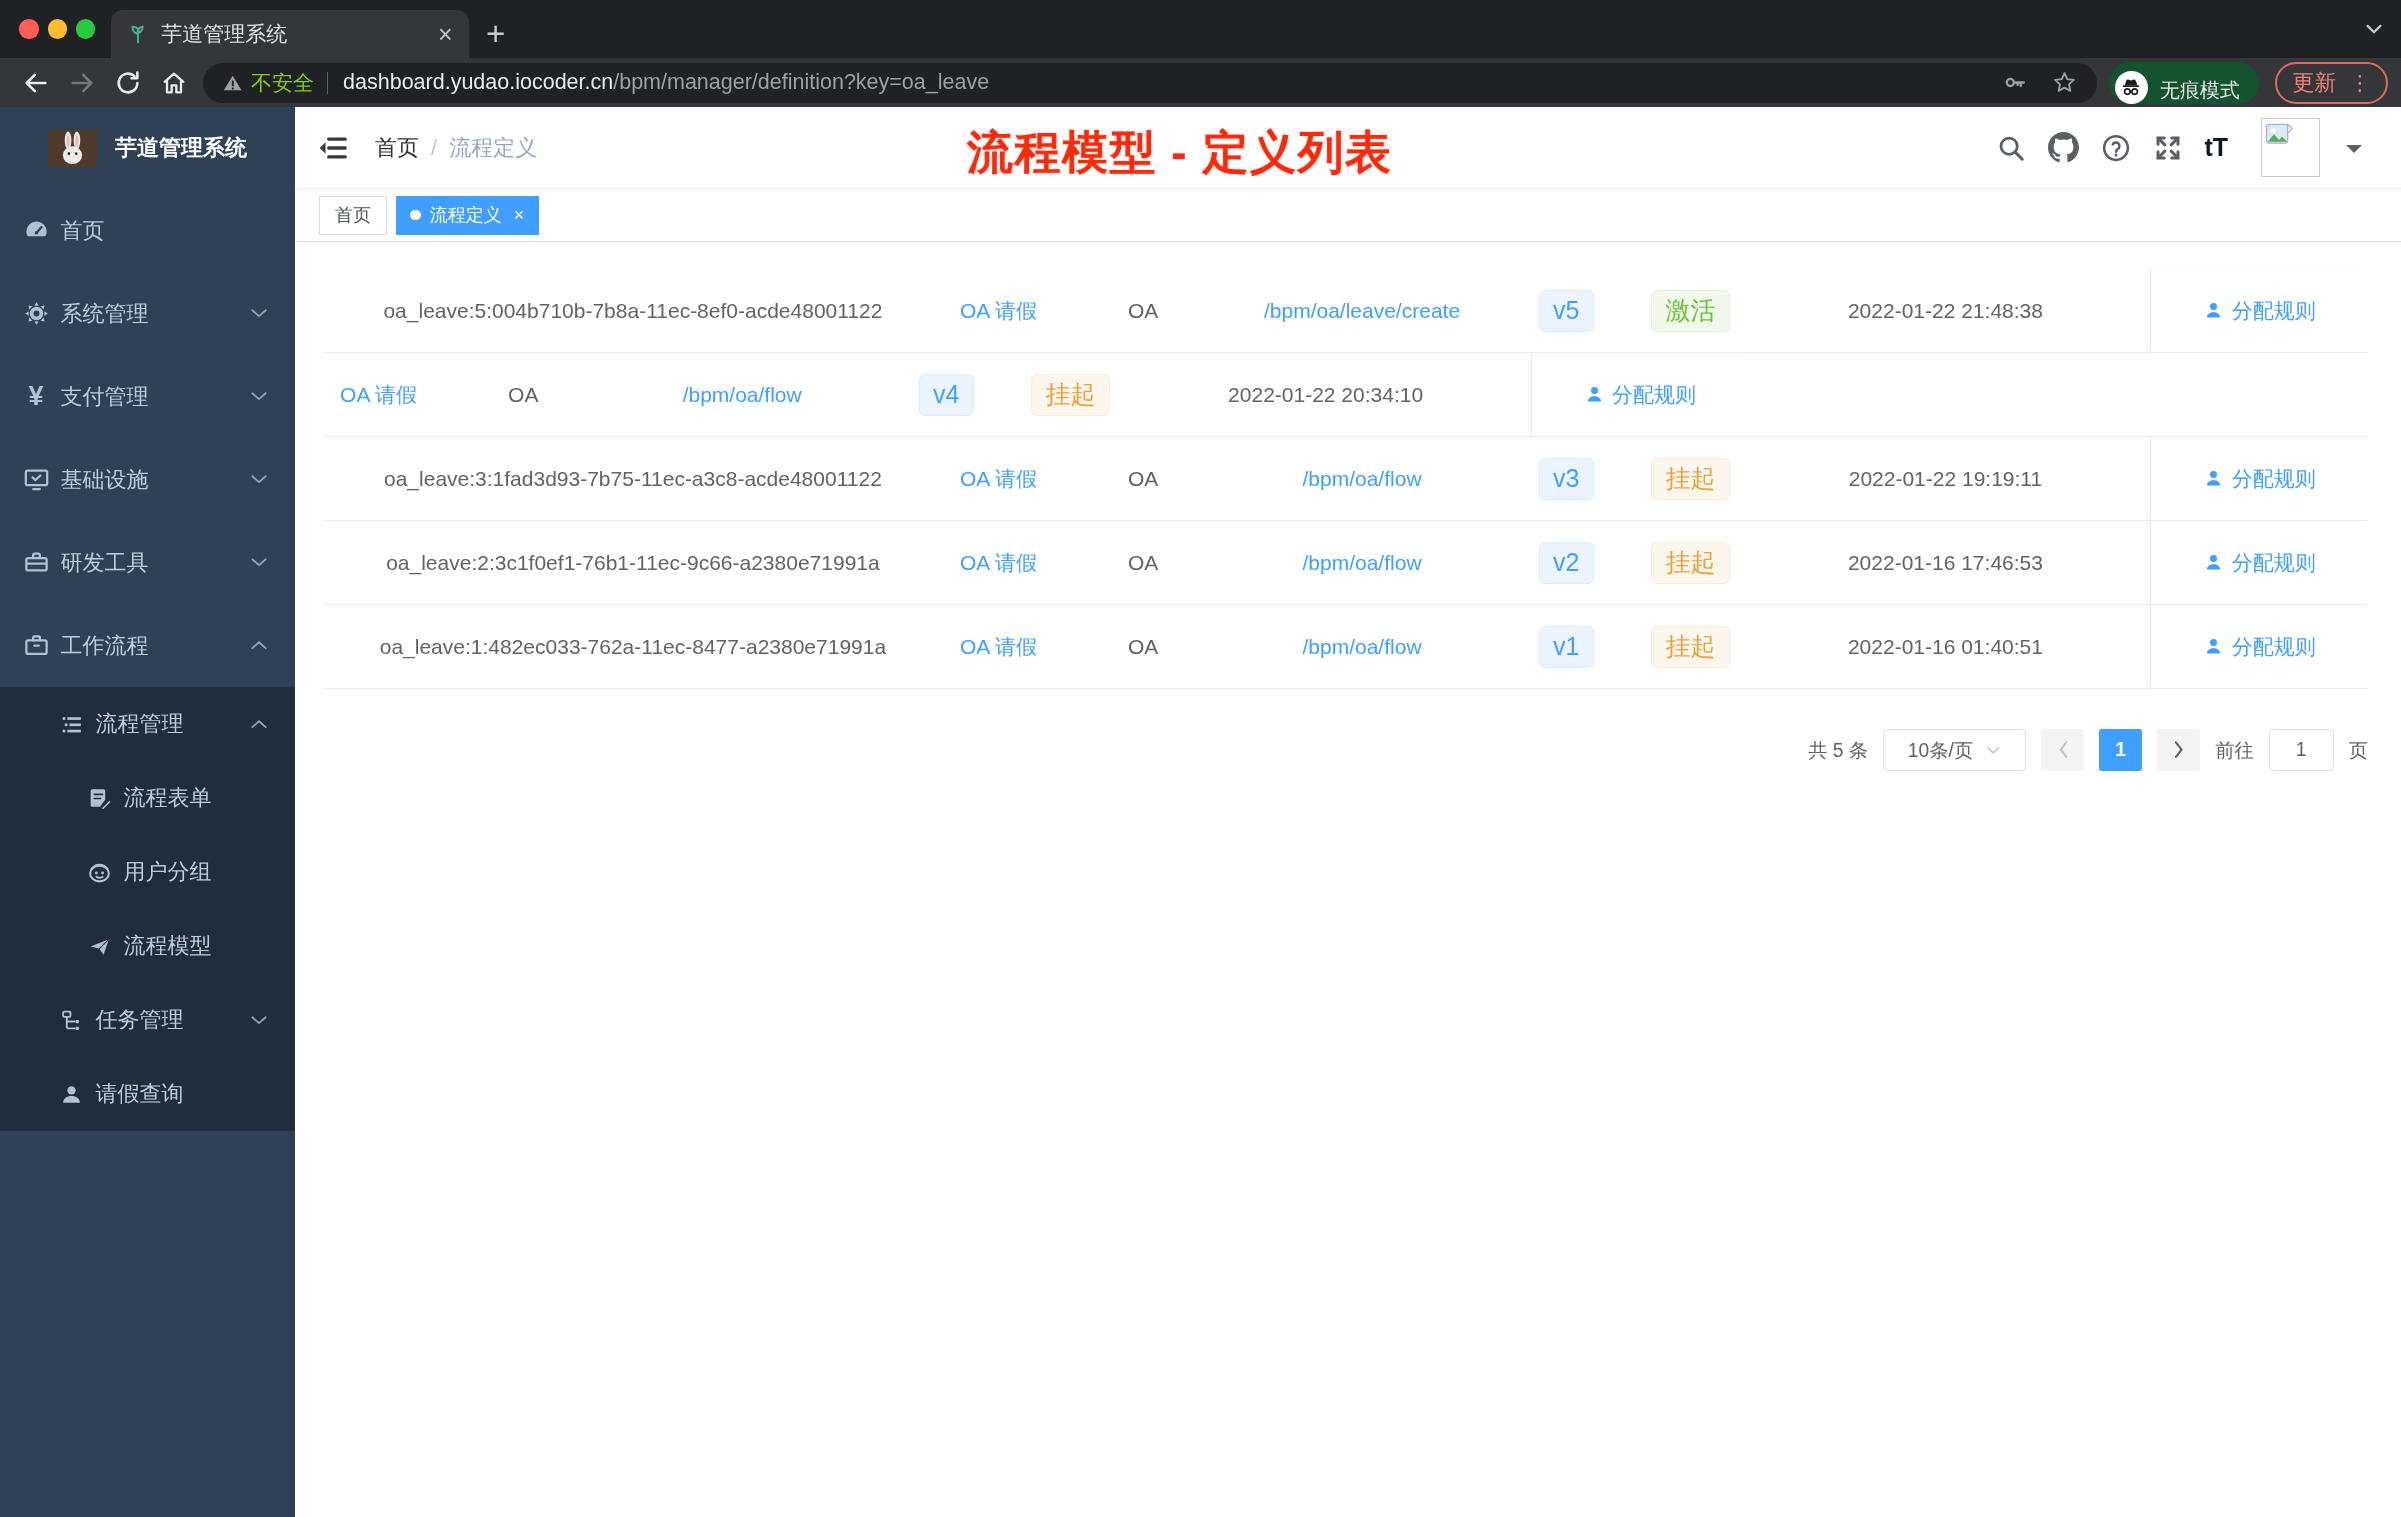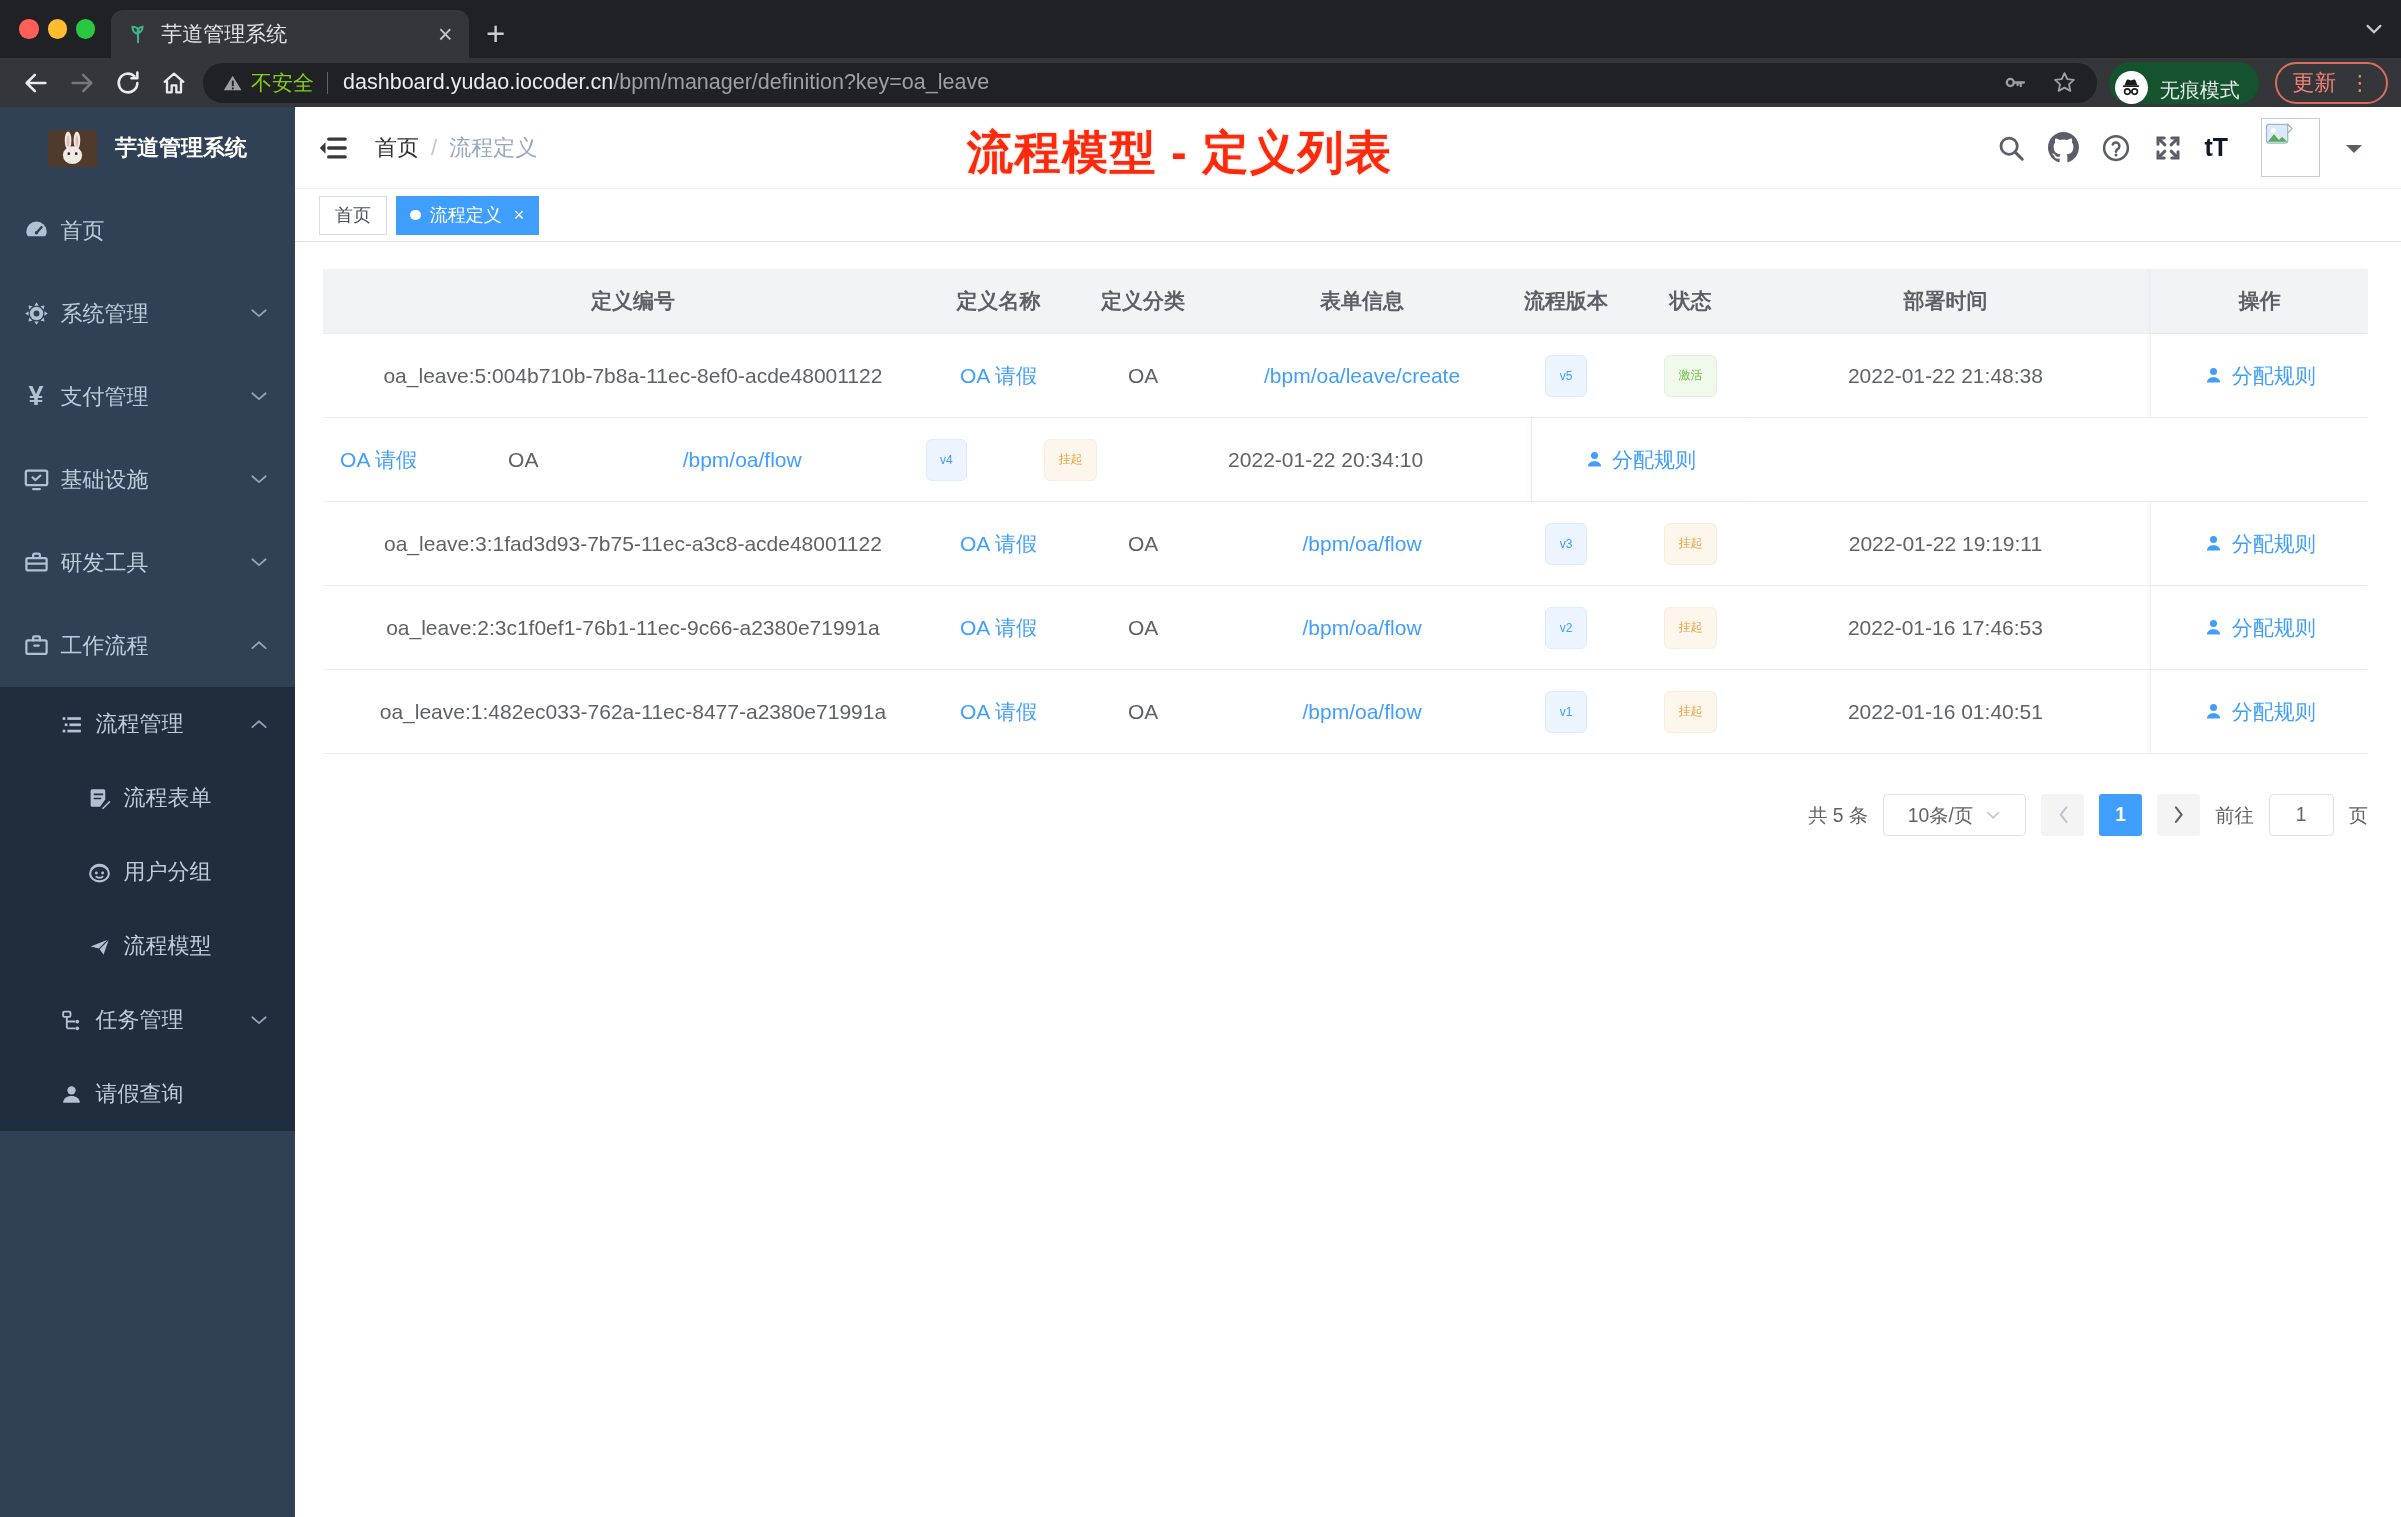--- a/index.html
+++ b/index.html
@@ -83,21 +83,21 @@
   .dtable { width:100%; font-size:21px; color:#606266; }
   .thead { display:flex; height:65px; background:#f2f3f5; align-items:center; border-bottom:0.7px solid #ebeef5; }
   .thead .cell { font-weight:bold; color:#5c6066; }
   .trow { display:flex; height:84px; align-items:center; border-bottom:0.7px solid #ebeef5; background:#fff; }
   .cell { display:flex; align-items:center; justify-content:center; text-align:center; padding:0 6px; min-width:0; }
   .c1{width:30.31%;} .c2{width:5.44%;} .c3{width:8.71%;} .c4{width:12.7%;}
   .c5{width:7.26%;} .c6{width:4.9%;} .c7{width:20.04%;} .c8{width:10.64%;}
   .c8 { border-left:0.7px solid #ebeef5; box-shadow:-2.2px 0 4.5px rgba(0,0,0,.03); align-self:stretch; }
   .link { color:#409eff; text-decoration:none; cursor:pointer; white-space:nowrap; }
   .badge { display:inline-flex; align-items:center; justify-content:center; height:42px; padding:0 13.4px;
-           border-radius:6px; font-size:12px; border:0.7px solid transparent; white-space:nowrap; }
+           border-radius:6px; font-size:25px; border:0.7px solid transparent; white-space:nowrap; }
   .badge-ver { background:#ecf5ff; border-color:#d9ecff; color:#409eff; }
   .badge[data-type="success"] { background:#f0f9eb; border-color:#e1f3d8; color:#67c23a; }
   .badge[data-type="warning"] { background:#fdf6ec; border-color:#faecd8; color:#e6a23c; }
   .op-ic { display:flex; margin-right:7.4px; }
 
   
   .pagination { margin-top:40px; display:flex; justify-content:flex-end; align-items:center; gap:15px;
                 font-size:19.3px; color:#606266; }
   .psel { width:143px; height:42px; border:0.7px solid #dcdfe6; border-radius:4.5px; display:flex;
           align-items:center; justify-content:center; gap:12px; color:#606266; cursor:pointer; }
@@ -433,30 +433,20 @@
       </span>
       <span class="tag active">
         <span class="tag-dot"></span>
         <span>流程定义</span>
         <span class="tag-x">×</span>
       </span>
     </div>
 
     <div class="content">
       <div class="dtable">
-        <div class="thead">
-          <div class="cell c1">定义编号</div>
-          <div class="cell c2">定义名称</div>
-          <div class="cell c3">定义分类</div>
-          <div class="cell c4">表单信息</div>
-          <div class="cell c5">流程版本</div>
-          <div class="cell c6">状态</div>
-          <div class="cell c7">部署时间</div>
-          <div class="cell c8">操作</div>
-        </div>
         <div class="tbody">
 
             <div class="trow">
               <div class="cell c1">oa_leave:5:004b710b-7b8a-11ec-8ef0-acde48001122</div>
               <div class="cell c2">
                 <a class="link">OA 请假</a>
               </div>
               <div class="cell c3">OA</div>
               <div class="cell c4">
                 <a class="link">/bpm/oa/leave/create</a>

